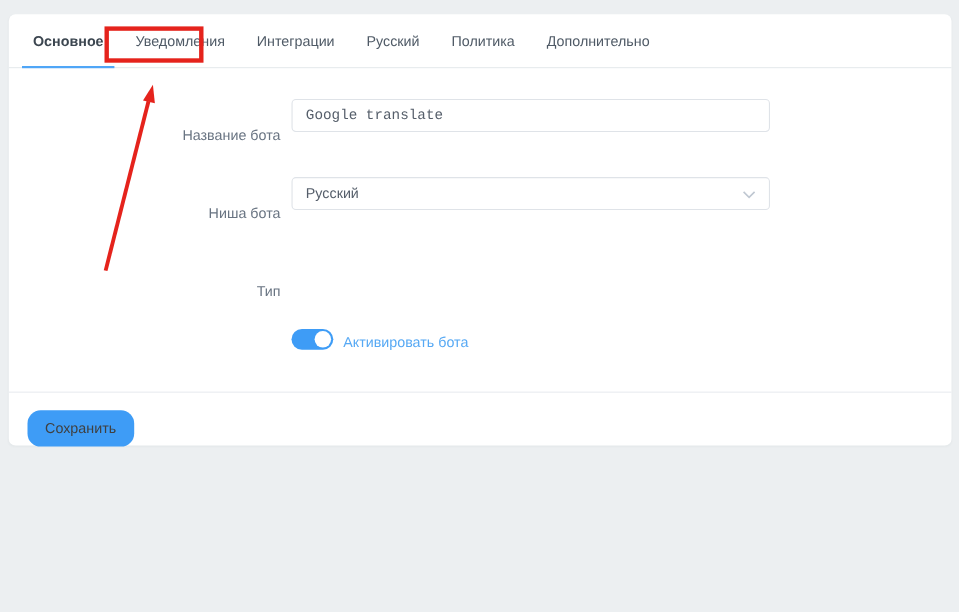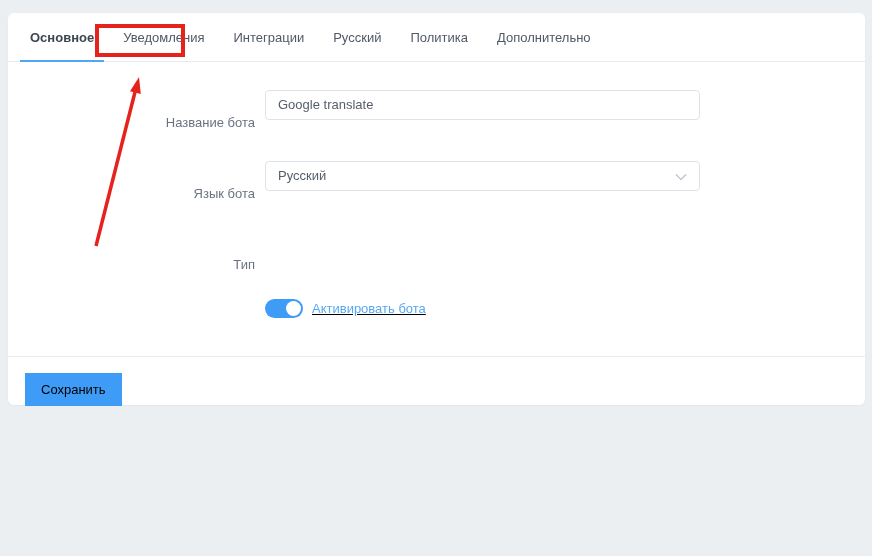--- a/index.html
+++ b/index.html
@@ -74,35 +74,34 @@
     color: #555e6a;
     padding: 0 12px;
     display: flex;
     align-items: center;
     position: relative;
   }
   input.control {
     display: block;
     line-height: 28px;
     outline: none;
-    font-family: Liberation Sans, sans-serif;
+    font-family: Liberation Mono, monospace;
   }
   .select .chev {
     position: absolute;
     right: 12px; top: 11px;
     display: block;
   }
   
   .toggle-row { margin-top: 27px; margin-bottom: 0; }
   .toggle-wrap {
     margin-left: 257px;
     display: flex;
-    align-items: center;
+    align-items: flex-end;
     cursor: pointer;
-    text-decoration: underline;
   }
   .toggle {
     width: 38px; height: 19px;
     background: #3e9cf6;
     border-radius: 10px;
     position: relative;
     flex: none;
   }
   .toggle .knob {
     position: absolute;
@@ -118,25 +117,25 @@
   }
   
   .divider {
     margin-top: 38px;
     border-top: 1px solid #e9ecef;
   }
   .footer { padding: 16px 0 0 17px; }
   .save-btn {
     display: inline-block;
     background: #3e9cf6;
-    color: #000000;
+    color: #404040;
     font-size: 13px;
     font-family: "Liberation Sans", "DejaVu Sans", sans-serif;
     border: none;
-    border-radius: 0;
+    border-radius: 12px;
     padding: 9px 16px;
     min-width: 92px;
     cursor: pointer;
   }
   
   .annotation-overlay {
     position: absolute;
     left: 0; top: 0;
     width: 872px; height: 556px;
     pointer-events: none;
@@ -158,21 +157,21 @@
   </div>
 
   <div class="form-area">
 
     <div class="form-row">
       <div class="form-label">Название бота</div>
       <input class="control" type="text" value="Google translate" style="">
     </div>
 
     <div class="form-row">
-      <div class="form-label">Язык бота</div>
+      <div class="form-label">Ниша бота</div>
       <div class="control select">
         <span>Русский</span>
         <svg class="chev" width="12" height="8">
           <polyline points="1,1.5 6,6.5 11,1.5" fill="none" stroke="#c0c8d2" stroke-width="1.5"></polyline>
         </svg>
       </div>
     </div>
 
     <div class="form-row">
       <div class="form-label">Тип</div>

